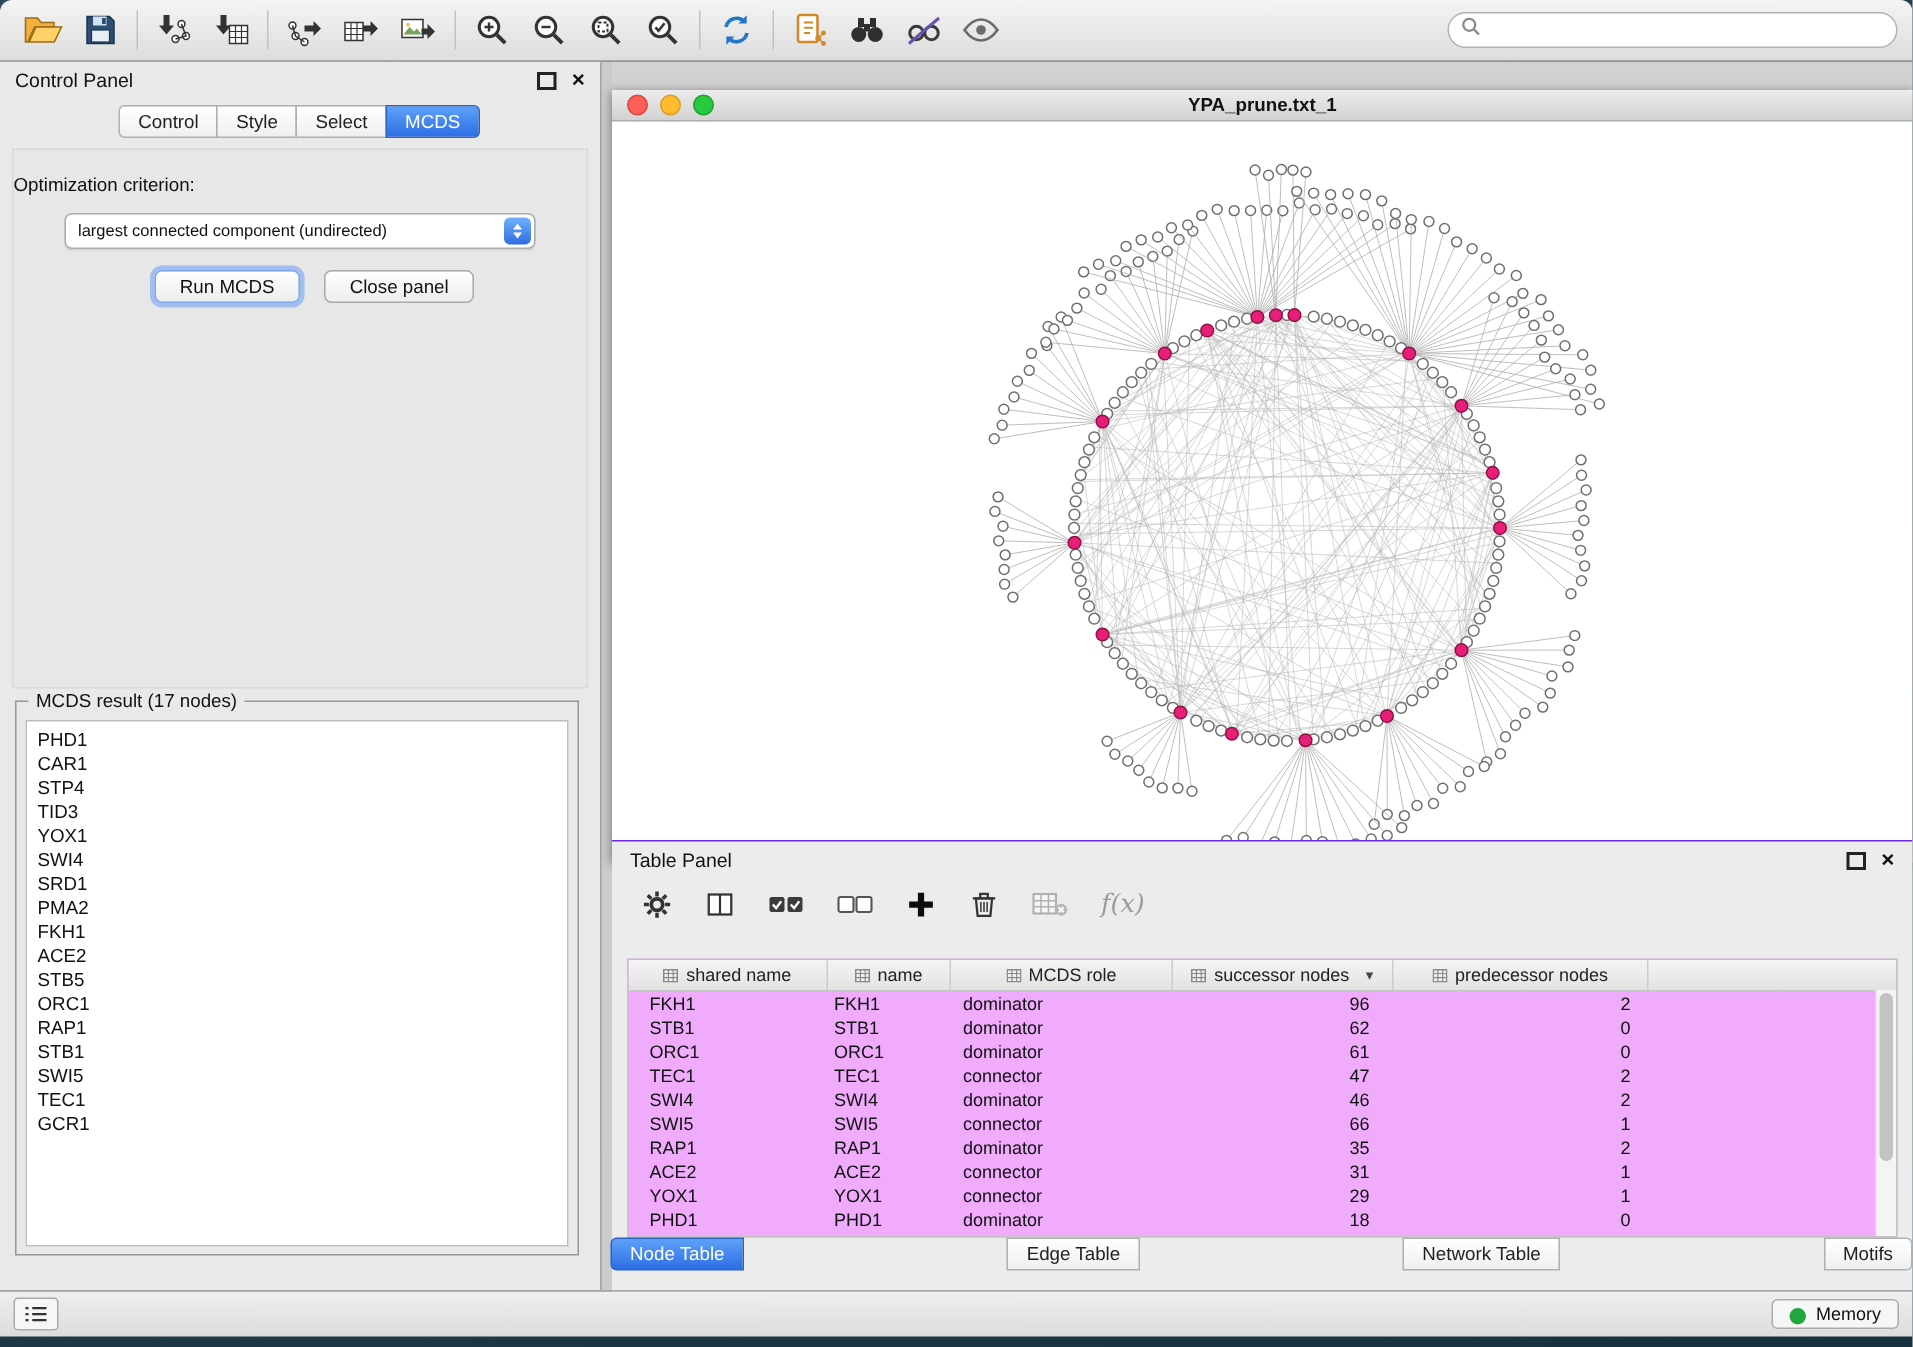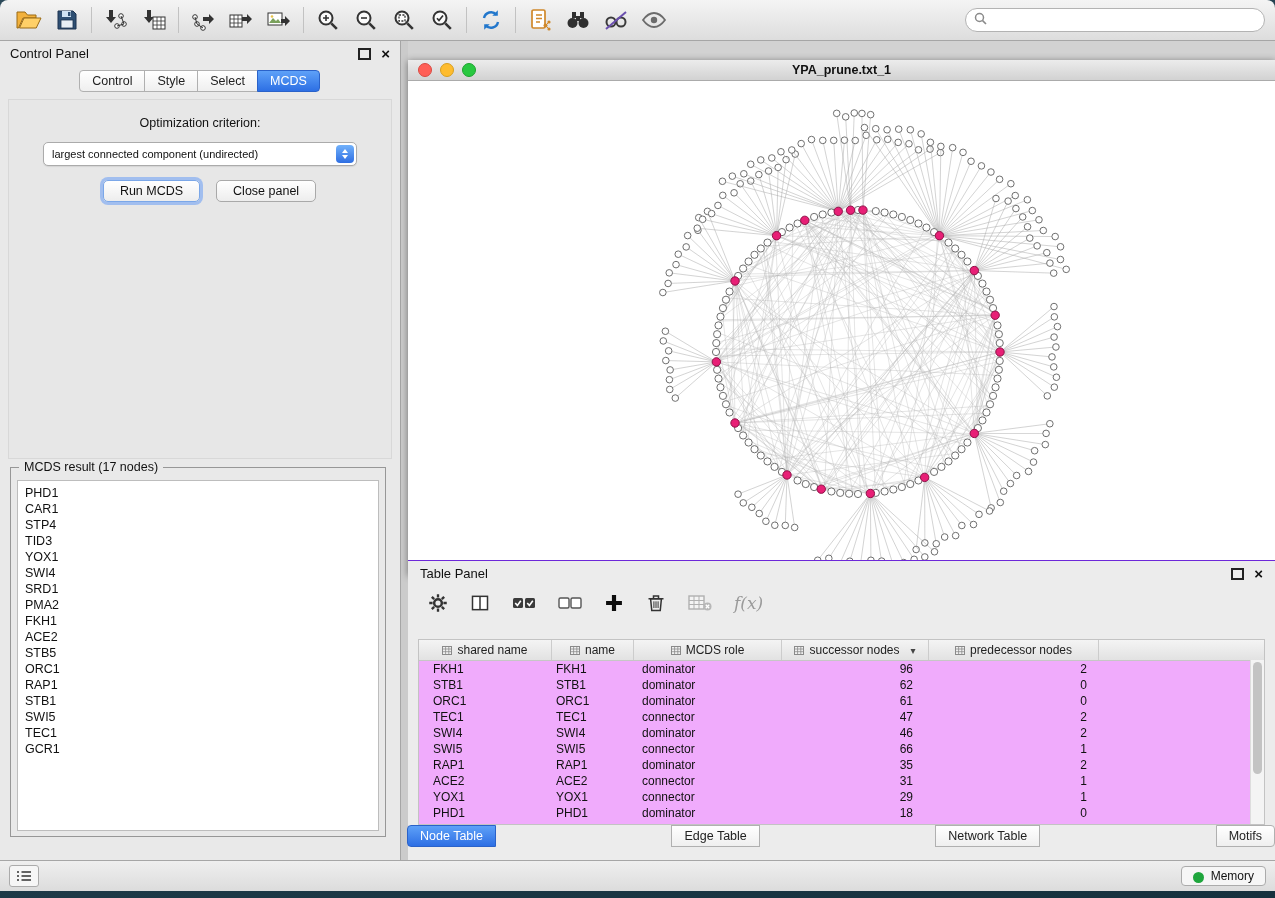--- a/index.html
+++ b/index.html
@@ -16,21 +16,21 @@
   .panel-head{display:flex;align-items:center;padding:5px 10px 3px 10px;font-size:13px;color:#111;}
   .panel-head .win-icons{margin-left:auto;display:flex;align-items:center;gap:10px;}
   .float-box{width:9px;height:8px;border:2px solid #222;display:inline-block;}
   .close-x{font-size:15px;font-weight:700;color:#111;line-height:10px;cursor:pointer;}
   .seg{display:flex;justify-content:center;margin-top:6px;}
   .seg-btn{border:1px solid #b0b0b0;background:linear-gradient(#ffffff,#efefef);padding:3px 12px;font-size:12.5px;color:#222;margin-left:-1px;cursor:pointer;white-space:nowrap;}
   .seg-btn:first-child{border-radius:4px 0 0 4px;}
   .seg-btn:last-child{border-radius:0 4px 4px 0;}
   .seg-btn.selected{background:linear-gradient(#5ea1f8,#2d6fe4);border-color:#2a62c9;color:#fff;position:relative;z-index:2;}
   .tab-pane{position:absolute;left:8px;right:8px;top:58px;height:358px;background:#e7e7e7;border:1px solid #d8d8d8;}
-  .opt-label{text-align:center;font-size:12.5px;color:#111;margin-top:16px;}
+  .opt-label{font-size:12.5px;color:#111;margin-top:16px;}
   .dropdown{margin:12px auto 0 auto;width:312px;height:22px;background:#fff;border:1px solid #ababab;border-radius:5px;display:flex;align-items:center;box-shadow:0 1px 1px rgba(0,0,0,.08);cursor:pointer;}
   .dd-text{flex:1;padding:0 8px;font-size:11px;color:#111;white-space:nowrap;overflow:hidden;}
   .dd-stepper{width:18px;height:18px;margin-right:2px;border-radius:4px;background:linear-gradient(#71b1fb,#2e6ee2);display:flex;flex-direction:column;align-items:center;justify-content:center;gap:2px;}
   .tri-up{width:0;height:0;border-left:3.5px solid transparent;border-right:3.5px solid transparent;border-bottom:4px solid #fff;}
   .tri-down{width:0;height:0;border-left:3.5px solid transparent;border-right:3.5px solid transparent;border-top:4px solid #fff;}
   .btn-row{display:flex;justify-content:center;gap:16px;margin-top:14px;}
   .btn{background:linear-gradient(#ffffff,#ededed);border:1px solid #a9a9a9;border-radius:5px;padding:3px 16px;font-size:12.5px;color:#111;cursor:pointer;}
   .btn.focused{box-shadow:0 0 0 3px rgba(104,156,245,.55);border-color:#7ba7e8;margin-left:19px;}
   .result-group{position:absolute;left:10px;right:14px;top:426px;bottom:24px;border:1px solid #979797;}
   .result-legend{position:absolute;top:-8px;left:8px;background:#e9e9e9;padding:0 5px;font-size:12.5px;color:#111;}

